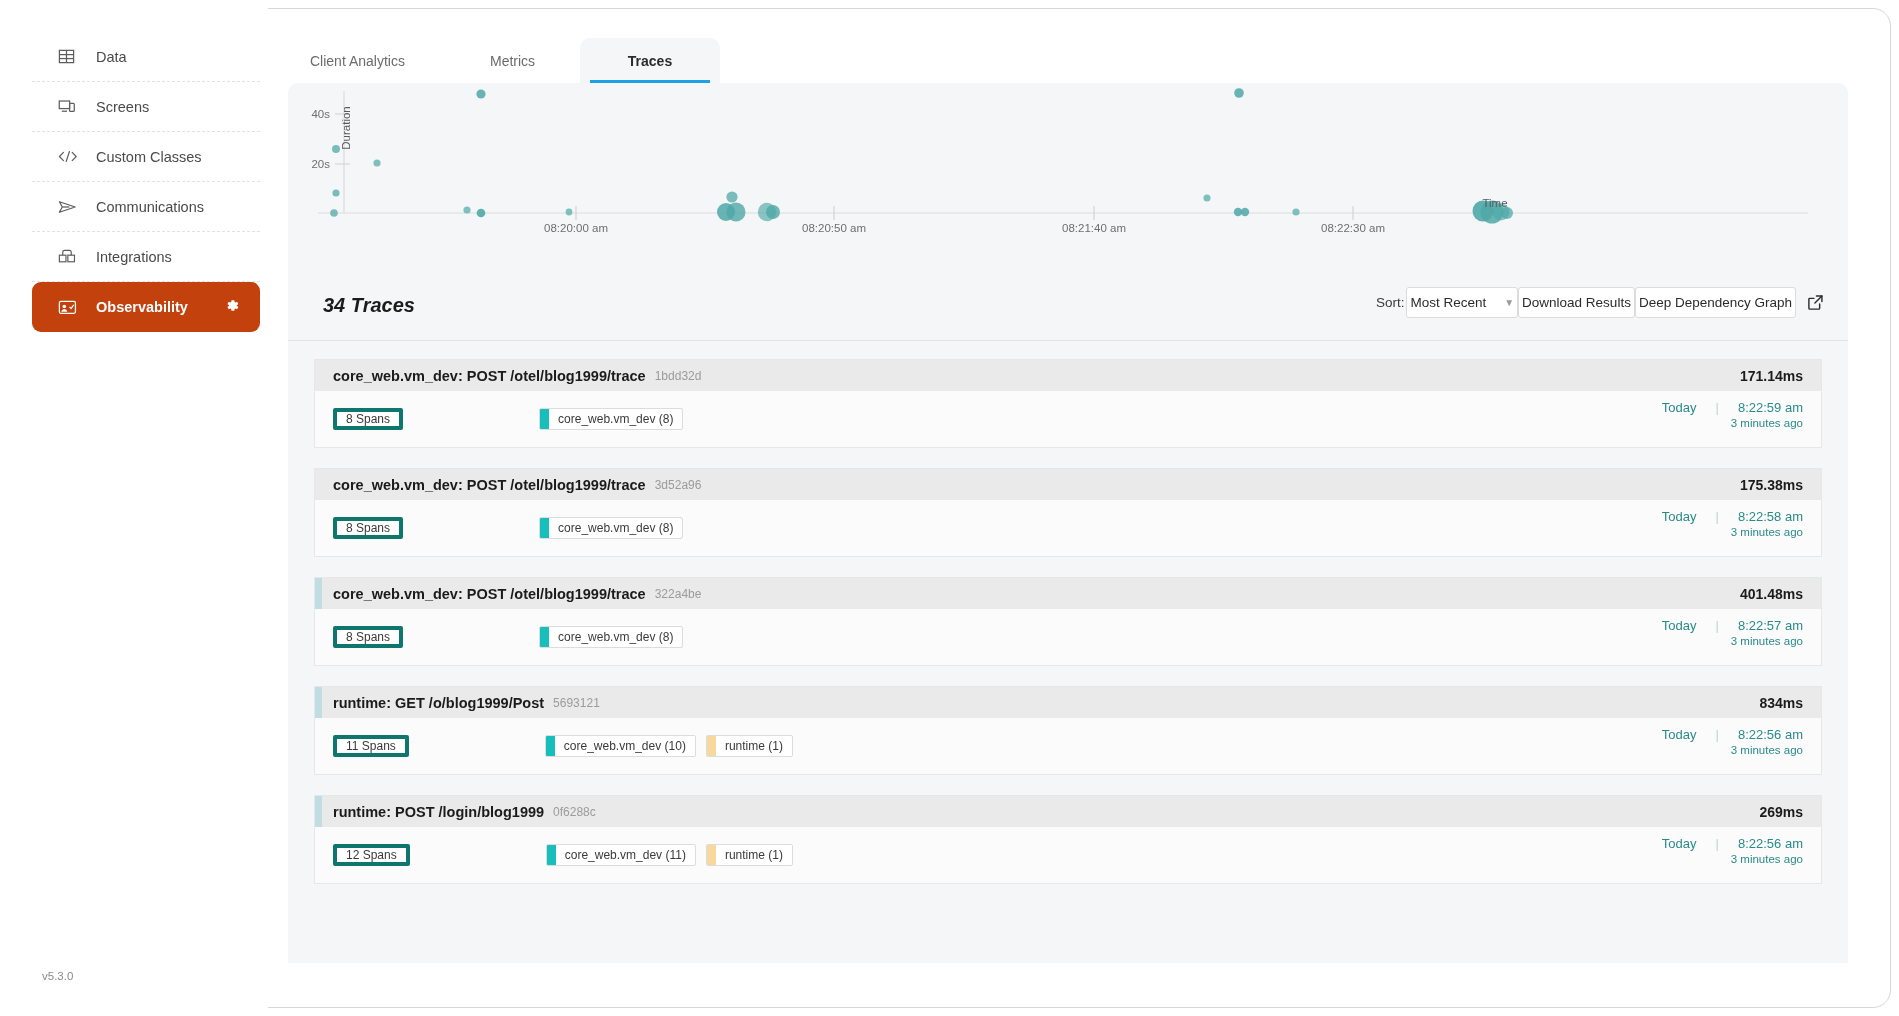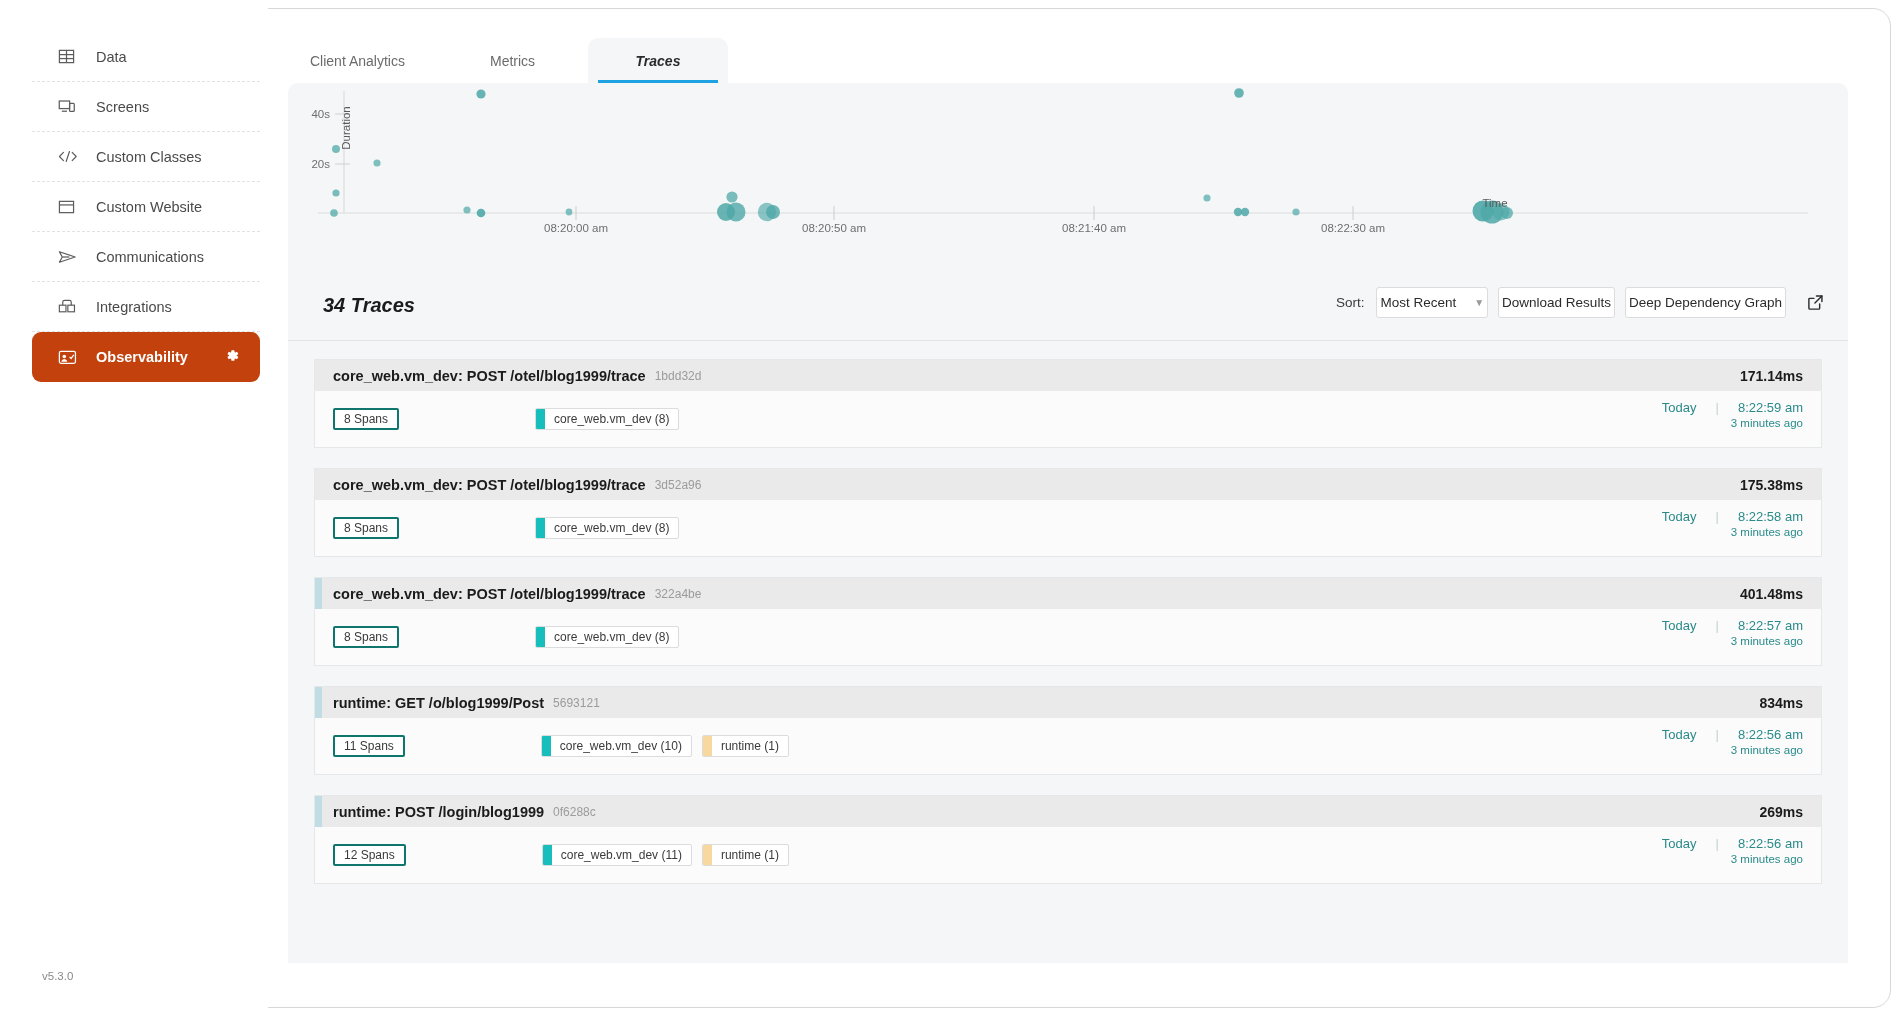--- a/index.html
+++ b/index.html
@@ -125,21 +125,21 @@
     width: 1560px; height: 68px;
     background: #f5f6f7;
     border-bottom: 1px solid #e3e4e5;
   }
   #traces-count {
     position: absolute; left: 35px; top: 21px;
     font-size: 20px; font-weight: bold; color: #1b1b1b; font-style: italic;
   }
   #toolbar-right {
     position: absolute; right: 20px; top: 14px;
-    display: flex; align-items: center; gap: 10px;
+    display: flex; align-items: center; 
   }
   .sort-label { font-size: 13.5px; color: #3a3a3a; margin-right: 2px; }
   .ctl {
     height: 31px;
     background: #ffffff;
     border: 1px solid #dcdcdc;
     border-radius: 3px;
     display: flex; align-items: center;
     padding: 0 3px;
     font-size: 13.5px;
@@ -192,21 +192,21 @@
   }
   .trace-body {
     position: relative;
     height: 56px;
     background: #fbfbfb;
     display: flex; align-items: center;
     padding-left: 18px;
   }
   .span-chip {
     height: 22px;
-    border: 2px solid #0f766e;
+    border: 4px solid #0f766e;
     background: #ffffff;
     border-radius: 2px;
     display: flex; align-items: center;
     padding: 0 9px;
     font-size: 12px;
     color: #3a3a3a;
   }
   .services { display: flex; align-items: center; gap: 10px; margin-left: 136px; }
   .svc-chip {
     height: 22px;
@@ -266,29 +266,20 @@
         <span class="nav-ico">
           <svg width="20" height="15" viewBox="0 0 22 15" fill="none" stroke="currentColor" stroke-width="1.3" stroke-linecap="round" stroke-linejoin="round">
             <polyline points="6,3 1.6,7.5 6,12"></polyline>
               <line x1="12.6" y1="2" x2="9" y2="13"></line>
               <polyline points="15.6,3 20,7.5 15.6,12"></polyline>
           </svg>
         </span>
         <span class="nav-label">Custom Classes</span>
       </div>
 
-      <div class="nav-item">
-        <span class="nav-ico">
-          <svg width="17" height="16" viewBox="0 0 18 17" fill="none" stroke="currentColor" stroke-width="1.3">
-            <rect x="1.5" y="2.5" width="15" height="12"></rect>
-              <line x1="1.5" y1="6.3" x2="16.5" y2="6.3"></line>
-          </svg>
-        </span>
-        <span class="nav-label">Custom Website</span>
-      </div>
 
       <div class="nav-item">
         <span class="nav-ico">
           <svg width="19" height="16" viewBox="0 0 20 16" fill="none" stroke="currentColor" stroke-width="1.3" stroke-linejoin="round">
             <polygon points="1.5,2.5 18,8 1.5,13.5 4.5,8"></polygon>
               <line x1="4.5" y1="8" x2="12" y2="8"></line>
           </svg>
         </span>
         <span class="nav-label">Communications</span>
       </div>
@@ -328,21 +319,21 @@
 
   <div id="main">
 
     <div id="tabbar">
       <div class="tab" style="left:0px;">
         <span>Client Analytics</span>
       </div>
       <div class="tab" style="left:180px;">
         <span>Metrics</span>
       </div>
-      <div class="tab active" style="left:300px; width:140px;font-style:italic;">
+      <div class="tab active" style="left:292px; width:140px;">
         <span>Traces</span>
       </div>
     </div>
 
     <div id="panel">
 
       <div id="chart-wrap">
         <svg id="chart-svg" width="1560" height="190" viewBox="0 0 1560 190">
           <g id="chart-axes">
               <line x1="30" y1="130" x2="1520" y2="130" class="axis-line"></line>

